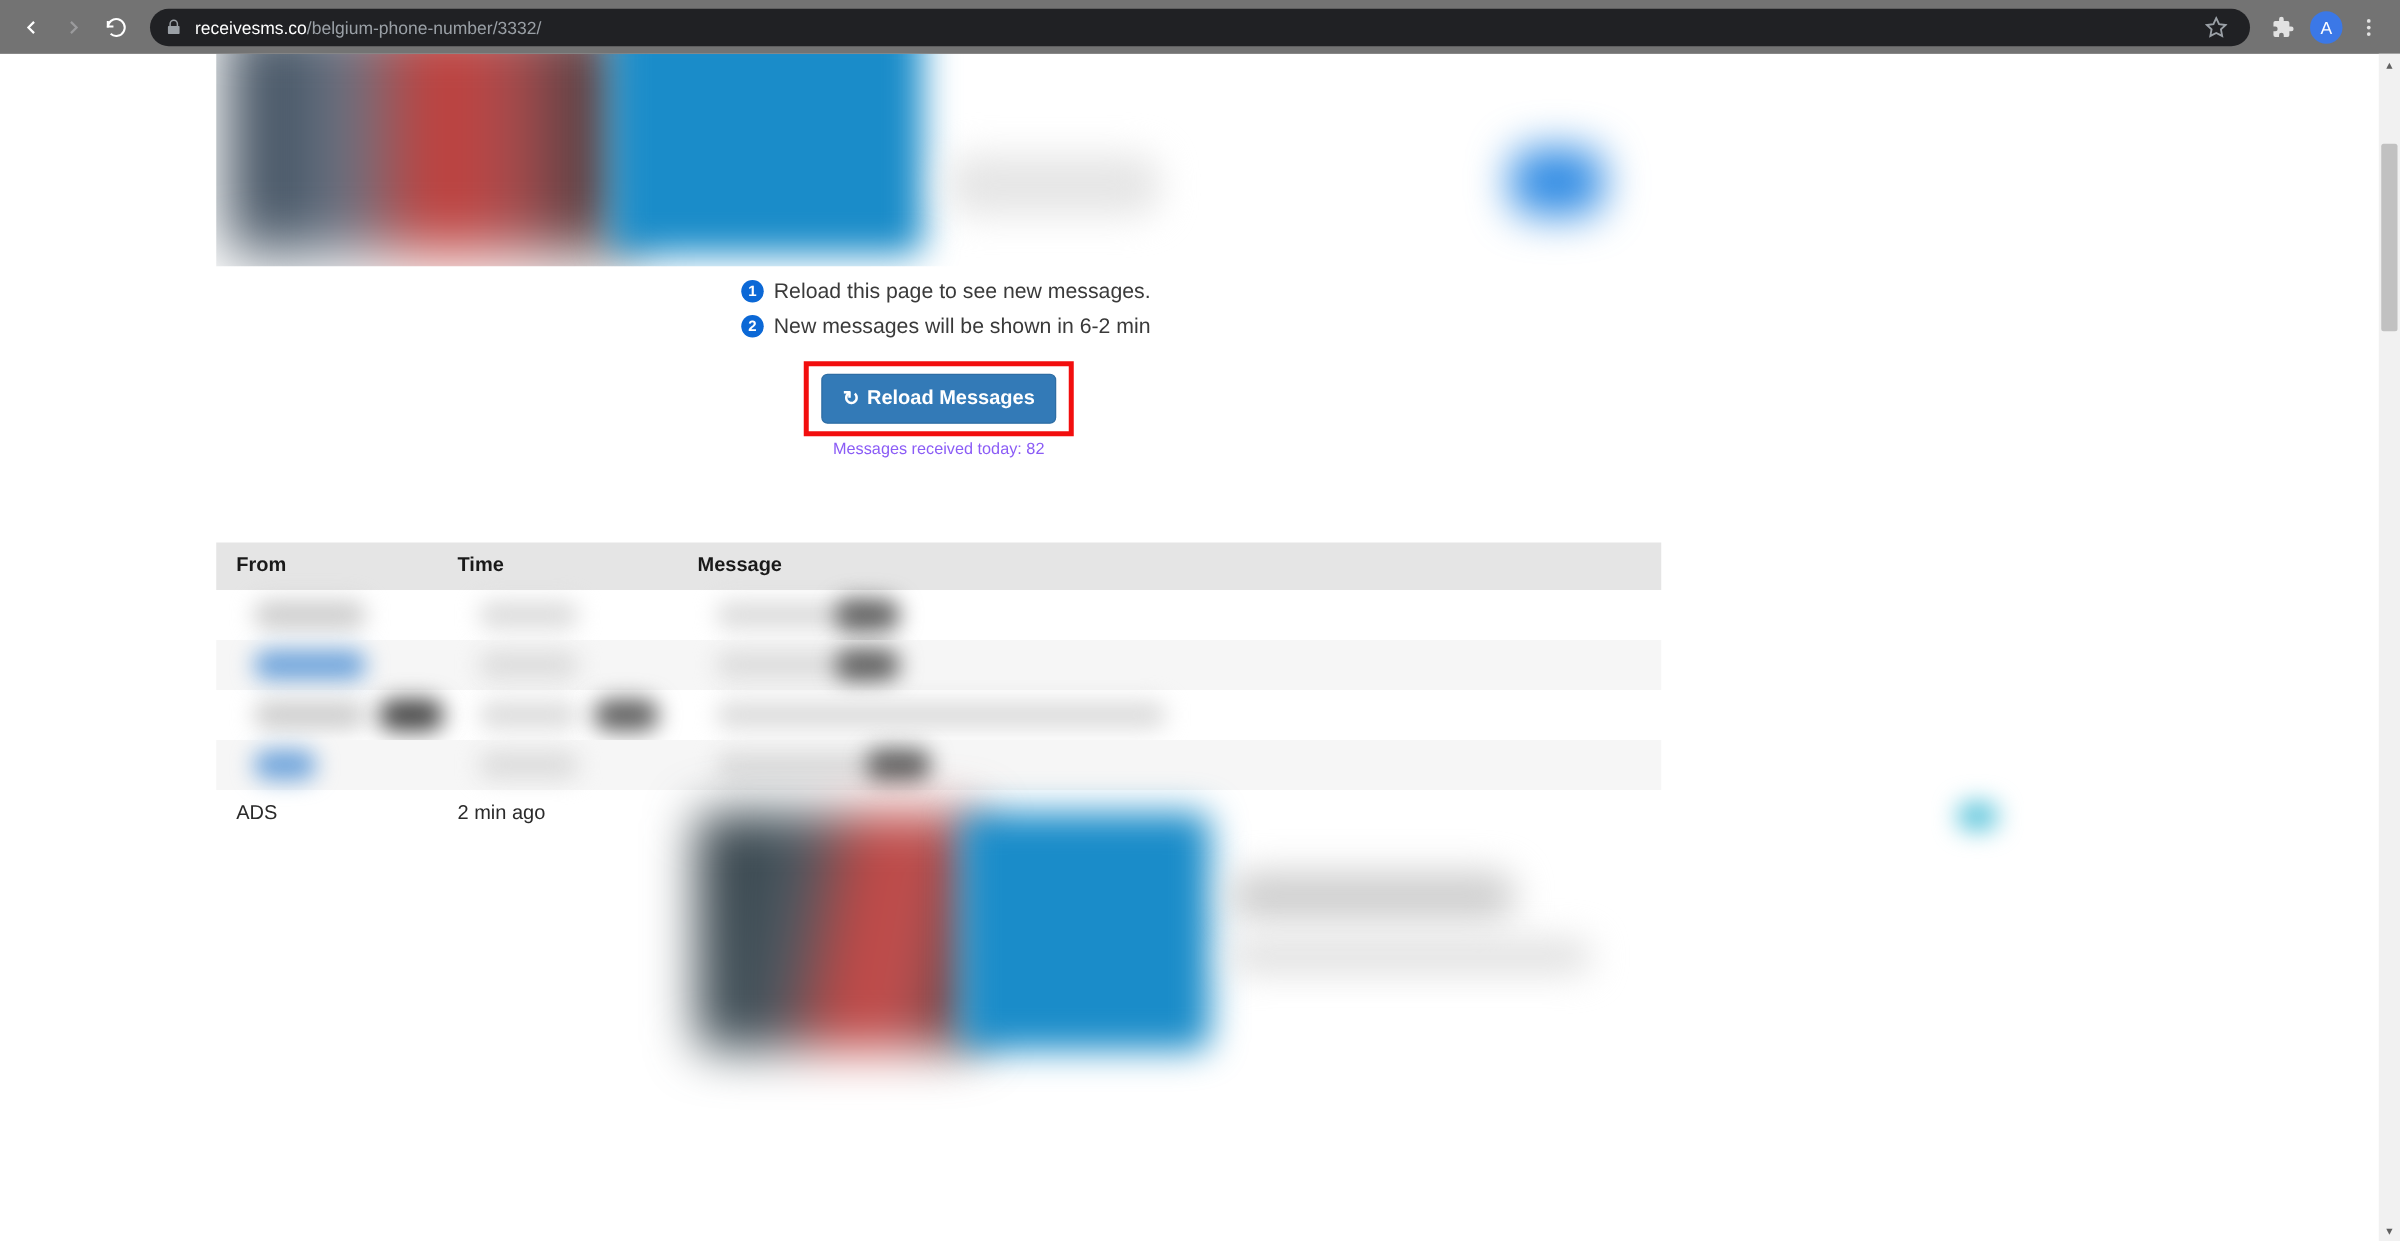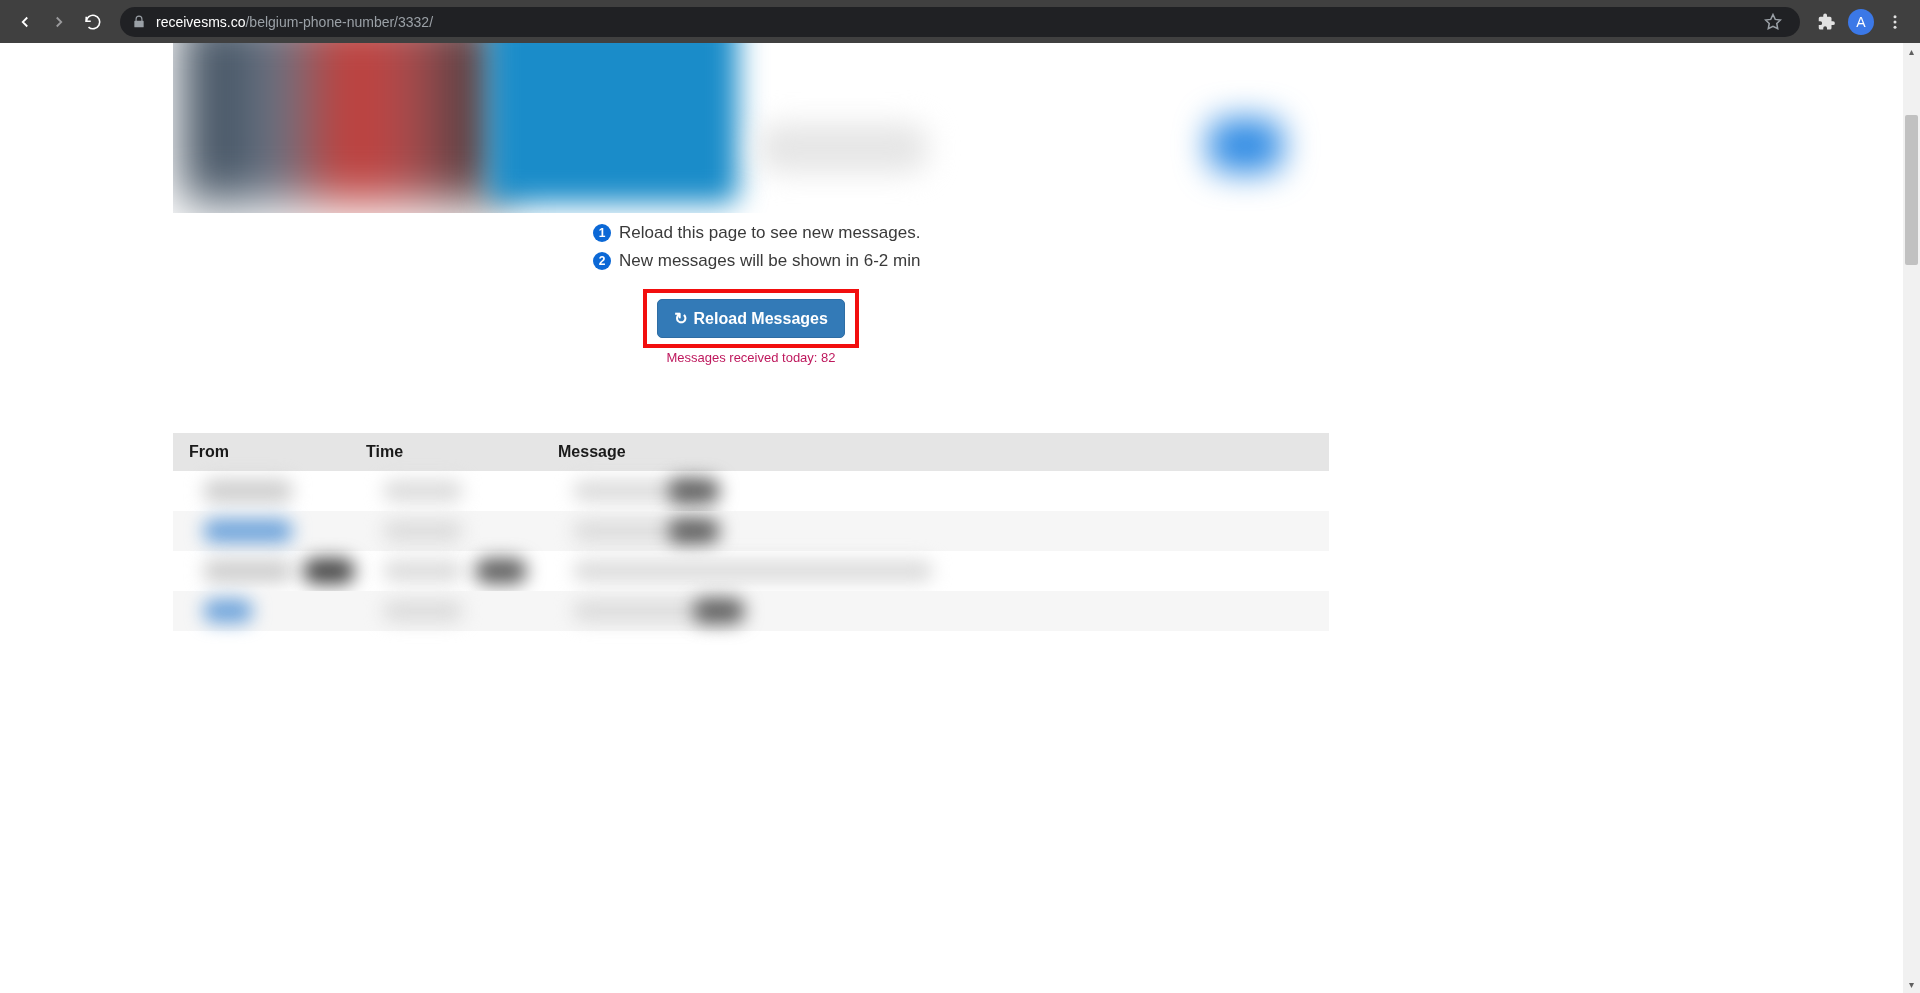--- a/index.html
+++ b/index.html
@@ -7,21 +7,21 @@
     font-family: Arial, Helvetica, sans-serif;
     background: #2a2a2e;
     width: 1920px;
     height: 993px;
     overflow: hidden;
     position: relative;
   }
 
   
   .browser-bar {
-    background: #404040;
+    background: #737373;
     height: 43px;
     display: flex;
     align-items: center;
     padding: 0 10px;
     gap: 4px;
   }
   .nav-btn {
     width: 30px;
     height: 30px;
     display: flex;
@@ -153,21 +153,21 @@
     border-radius: 5px;
     padding: 9px 16px;
     font-size: 16px;
     font-weight: bold;
     cursor: pointer;
     display: inline-flex;
     align-items: center;
     gap: 6px;
   }
   .msg-count {
-    color: #be185d;
+    color: #8b5cf6;
     font-size: 13px;
     margin-top: 2px;
   }
 
   
   .msg-table {
     margin-top: 68px;
     width: 1156px;
     margin-left: 18px;
   }
@@ -376,20 +376,33 @@
           <div class="badge-blob" style="left:302px"></div>
           <div class="blob-msg" style="width:360px"></div>
         </div>
         <div class="blur-row alt">
           <div class="blob-from from-blue" style="width:50px"></div>
           <div class="blob-time"></div>
           <div class="blob-msg" style="width:140px"></div>
           <div class="badge-blob" style="left:520px"></div>
         </div>
 
+        <div class="ads-row">
+          <div class="col-from">ADS</div>
+          <div class="col-time">2 min ago</div>
+          <div class="col-msg">
+            <div class="bottom-ad" style="margin-left:0;">
+              <div class="bad-left"></div>
+              <div class="bad-mid"></div>
+              <div class="bad-title"></div>
+              <div class="bad-sub"></div>
+              <div class="bad-corner"></div>
+            </div>
+          </div>
+        </div>
       </div>
     </div>
 
   </div>
 </div>
 
 <div class="page-scrollbar">
   <div class="scroll-up">▴</div>
   <div class="scroll-thumb"></div>
   <div class="scroll-down">▾</div>

